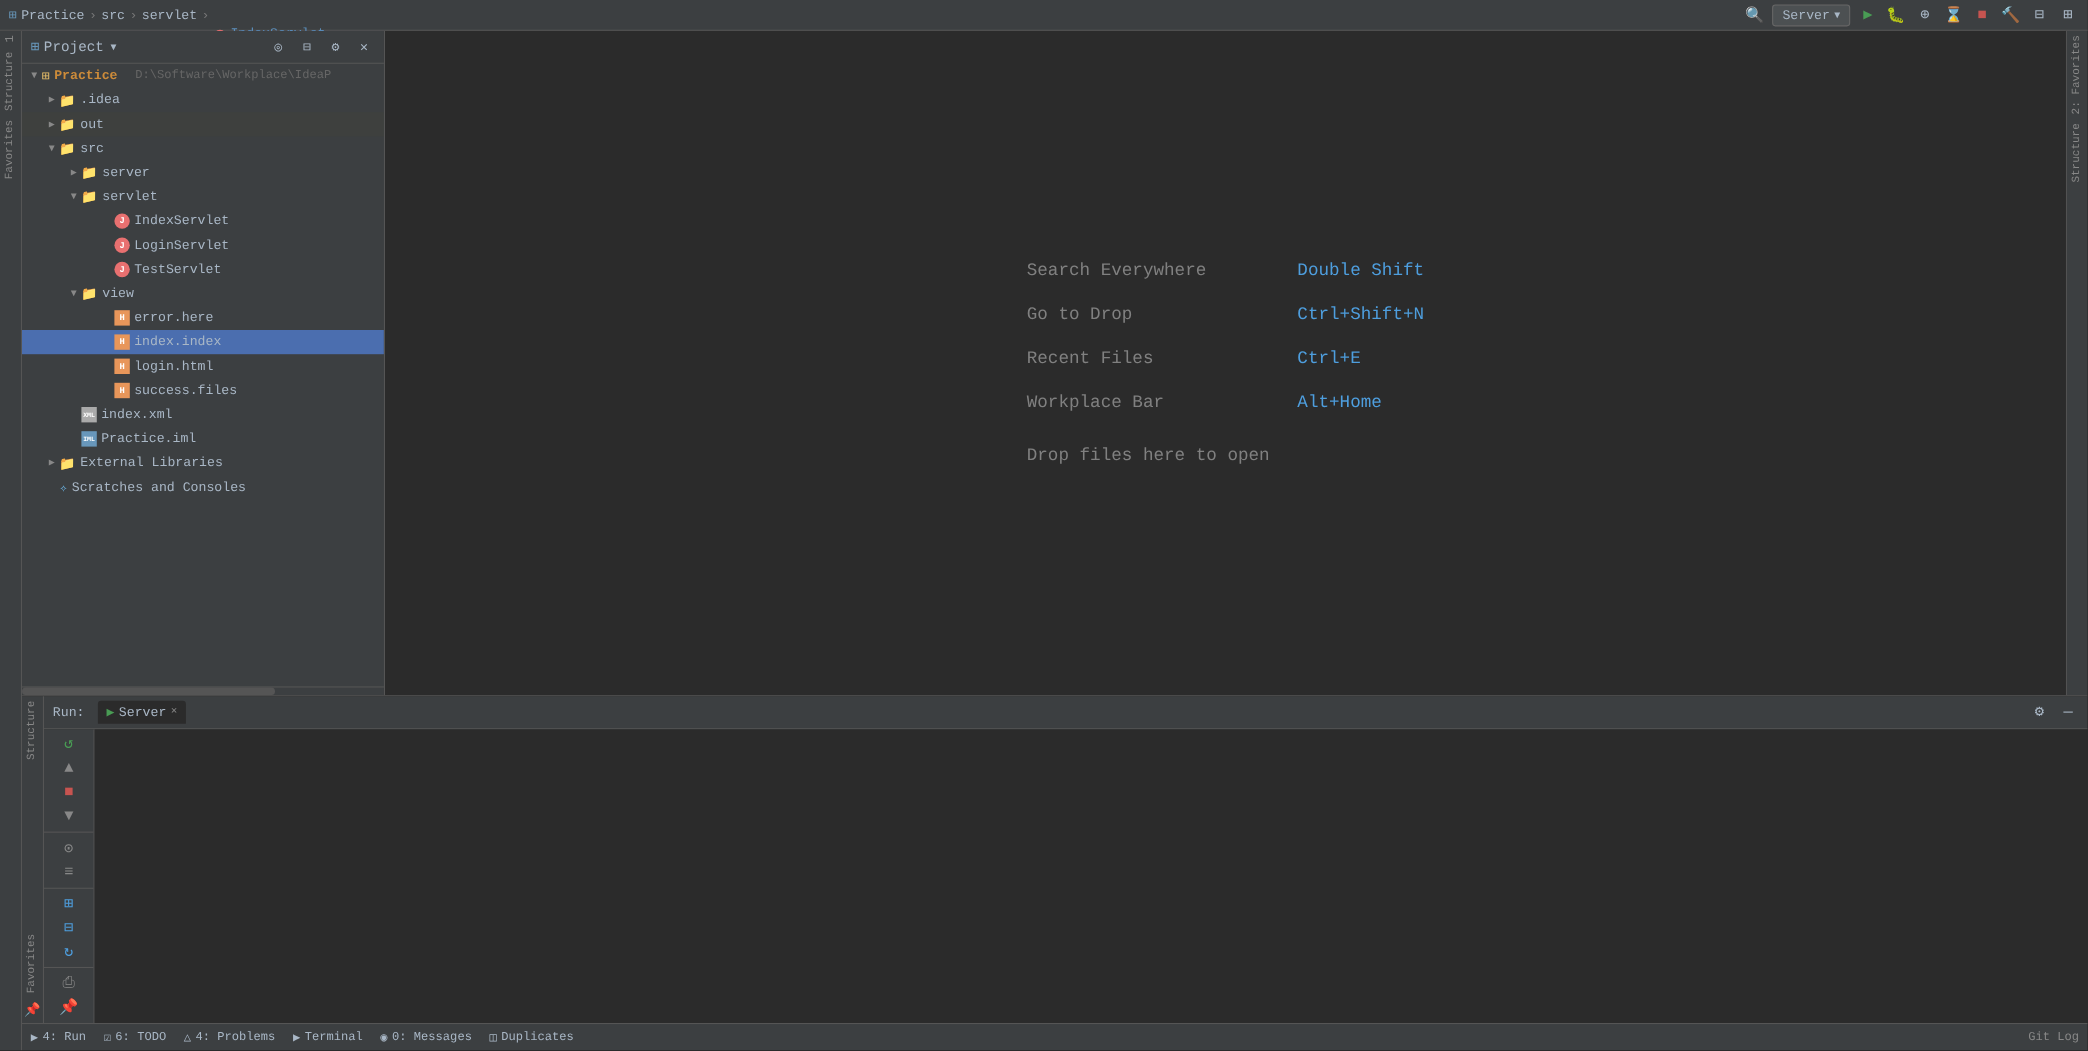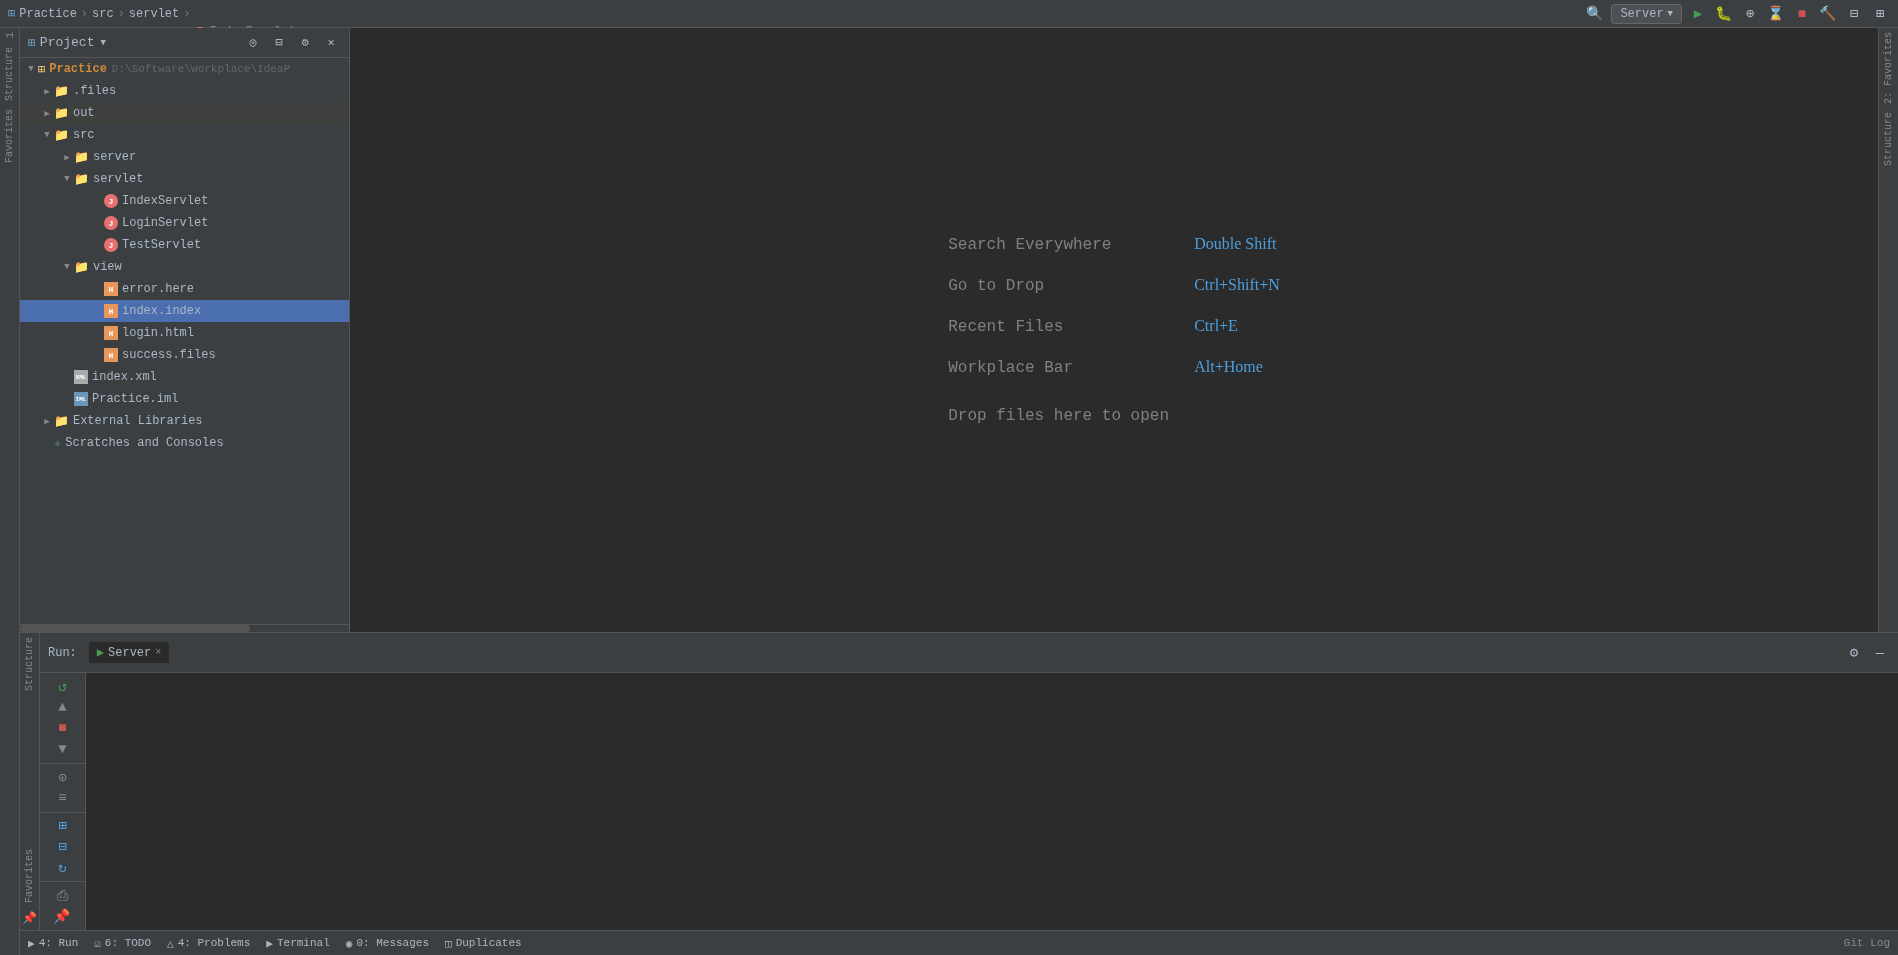--- a/index.html
+++ b/index.html
@@ -177,30 +177,29 @@
       align-items: baseline;
       gap: 16px;
       color: #808080;
     }
     .welcome-row .label {
       min-width: 230px;
       text-align: left;
     }
     .welcome-row .shortcut {
       color: #4e9ede;
-      font-family: Liberation Serif, serif;
     }
     .drop-text {
       color: #808080;
       font-size: 16px;
       margin-top: 8px;
     }
     #bottom-tabs {
       background: #3c3f41;
-      height: 40px;
+      height: 30px;
       display: flex;
       align-items: center;
       padding: 0 8px;
       border-bottom: 1px solid #555;
       gap: 12px;
     }
     .run-label {
       color: #a9b7c6;
       font-size: 12px;
     }
@@ -429,27 +428,27 @@
             <span class="tb-icon" style="font-size:12px;">⚙</span>
             <span class="tb-icon" style="font-size:12px;">✕</span>
           </div>
         </div>
         <div id="project-tree">
 
           <div class="tree-item">
             <span class="tree-arrow">▼</span>
             <span class="folder-icon">⊞</span>
             <span style="font-weight:bold; color:#cc8b3a;">Practice</span>
-            <span style="color:#666; font-size:11px; margin-left:5px;">D:\Software\Workplace\IdeaP</span>
+            <span style="color:#666; font-size:11px; margin-left:16px;">D:\Software\Workplace\IdeaP</span>
           </div>
 
           <div class="tree-item" style="padding-left: 20px;">
             <span class="tree-arrow">▶</span>
             <span class="folder-icon">📁</span>
-            <span>.files</span>
+            <span>.idea</span>
           </div>
 
           <div class="tree-item" style="padding-left: 20px; background:#4a4a2a22;">
             <span class="tree-arrow">▶</span>
             <span class="folder-icon blue">📁</span>
             <span>out</span>
           </div>
 
           <div class="tree-item" style="padding-left: 20px;">
             <span class="tree-arrow">▼</span>

